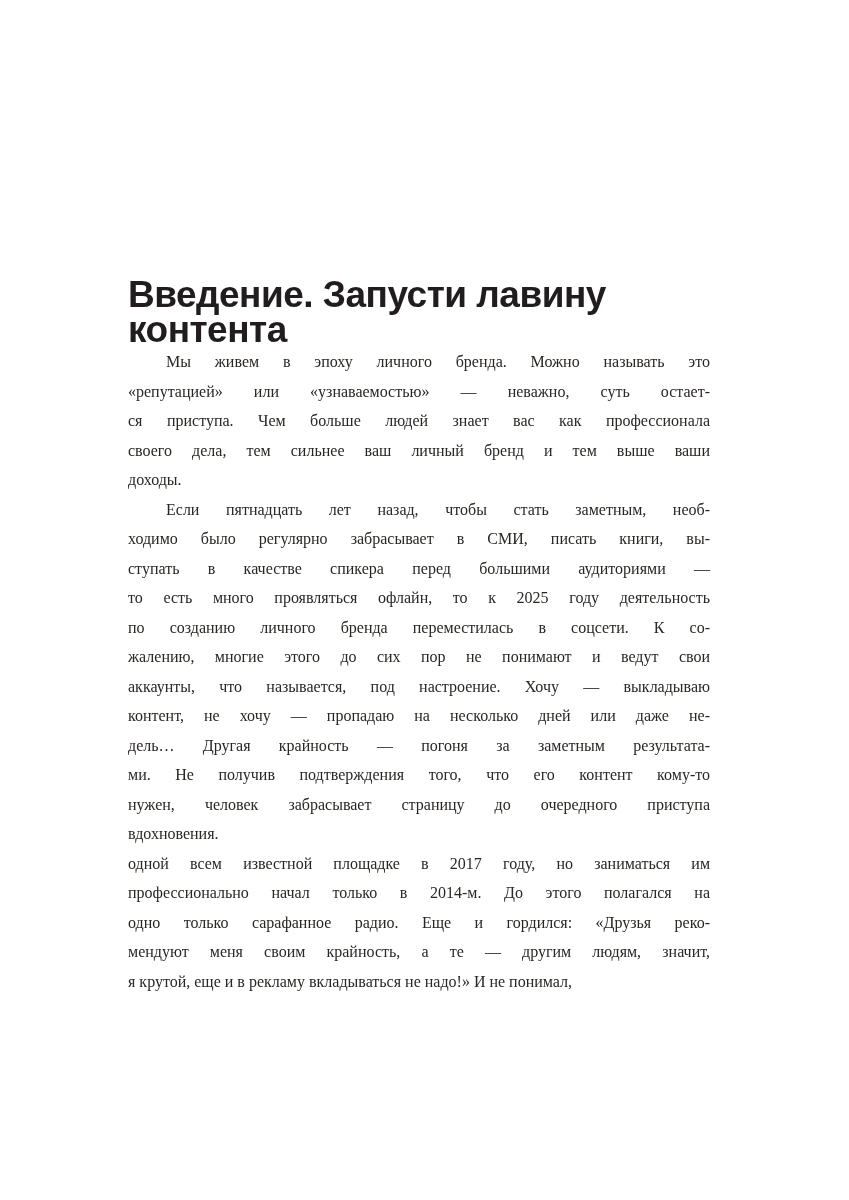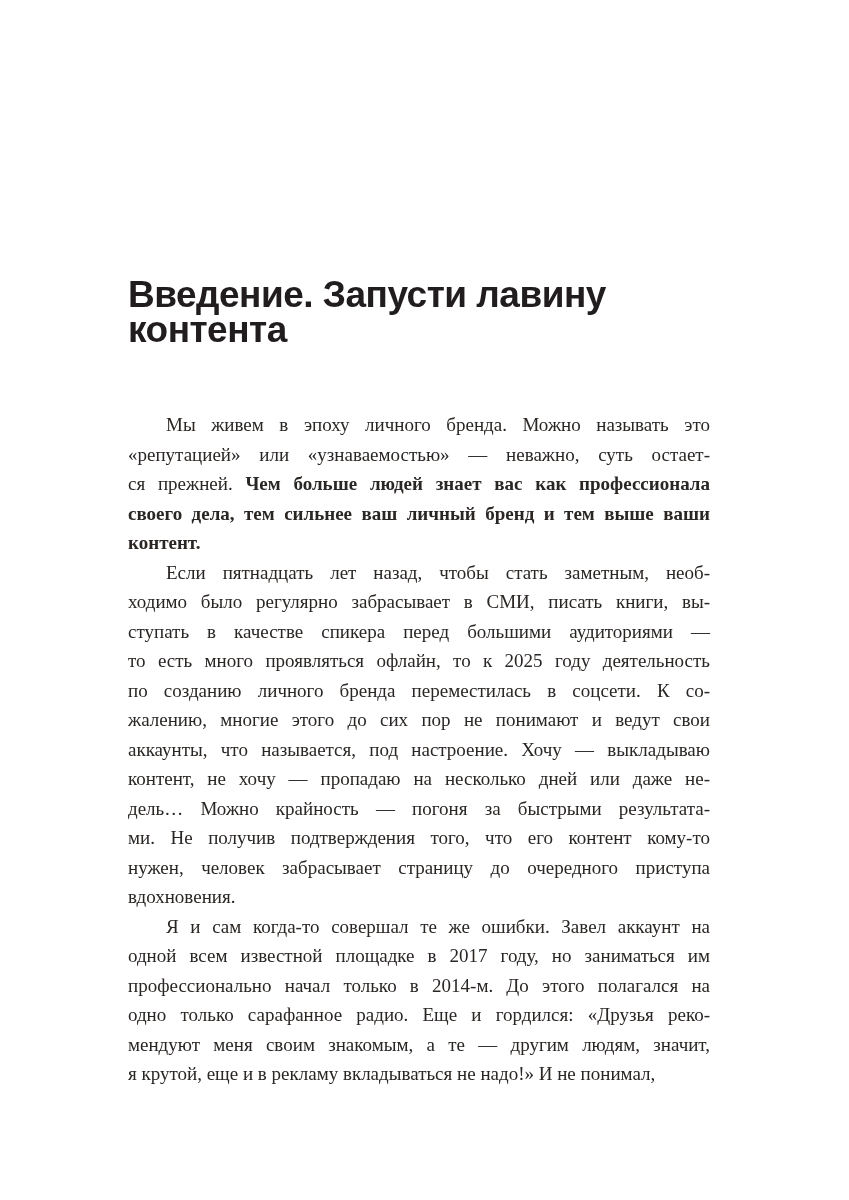--- a/index.html
+++ b/index.html
@@ -30,81 +30,79 @@
     font-weight: 700;
     font-size: 37px;
     line-height: 35px;
     letter-spacing: -0.5px;
     color: #211d1e;
   }
   .h-line {
     white-space: nowrap;
   }
   .body-text {
-    margin-top: 63px;
     font-family: "Liberation Serif", serif;
-    font-size: 19px;
+    font-size: 16px;
     line-height: 29.5px;
     color: #2a2624;
   }
   .ln {
     text-align: justify;
     text-align-last: justify;
     white-space: normal;
   }
   .ln-end {
     text-align-last: left;
   }
   .indent {
     text-indent: 38px;
   }
   b {
-    font-weight: bold;
+    font-weight: normal;
   }
 </style>
 </head>
 <body>
 
 <div class="page">
   <div class="content">
 
     <div class="chapter-title">
       <div class="h-line">Введение. Запусти лавину</div>
       <div class="h-line">контента</div>
     </div>
 
     <div class="body-text">
 
       <div class="paragraph">
         <div class="ln indent">Мы живем в эпоху личного бренда. Можно называть это</div>
         <div class="ln">«репутацией» или «узнаваемостью» — неважно, суть остает-</div>
-        <div class="ln"><span>ся прежней. </span><b>Чем больше людей знает вас как профессионала</b></div>
+        <div class="ln"><span>ся приступа. </span><b>Чем больше людей знает вас как профессионала</b></div>
         <div class="ln"><b>своего дела, тем сильнее ваш личный бренд и тем выше ваши</b></div>
-        <div class="ln ln-end"><b>контент.</b></div>
+        <div class="ln ln-end"><b>доходы.</b></div>
       </div>
 
       <div class="paragraph">
         <div class="ln indent">Если пятнадцать лет назад, чтобы стать заметным, необ-</div>
         <div class="ln">ходимо было регулярно забрасывает в СМИ, писать книги, вы-</div>
         <div class="ln">ступать в качестве спикера перед большими аудиториями —</div>
         <div class="ln">то есть много проявляться офлайн, то к 2025 году деятельность</div>
         <div class="ln">по созданию личного бренда переместилась в соцсети. К со-</div>
         <div class="ln">жалению, многие этого до сих пор не понимают и ведут свои</div>
         <div class="ln">аккаунты, что называется, под настроение. Хочу — выкладываю</div>
         <div class="ln">контент, не хочу — пропадаю на несколько дней или даже не-</div>
-        <div class="ln">дель… Можно крайность — погоня за быстрыми результата-</div>
+        <div class="ln">дель… Другая крайность — погоня за заметным результата-</div>
         <div class="ln">ми. Не получив подтверждения того, что его контент кому-то</div>
         <div class="ln">нужен, человек забрасывает страницу до очередного приступа</div>
         <div class="ln ln-end">вдохновения.</div>
       </div>
 
       <div class="paragraph">
-        <div class="ln indent">Я и сам когда-то совершал те же ошибки. Завел аккаунт на</div>
         <div class="ln">одной всем известной площадке в 2017 году, но заниматься им</div>
         <div class="ln">профессионально начал только в 2014-м. До этого полагался на</div>
         <div class="ln">одно только сарафанное радио. Еще и гордился: «Друзья реко-</div>
-        <div class="ln">мендуют меня своим знакомым, а те — другим людям, значит,</div>
+        <div class="ln">мендуют меня своим крайность, а те — другим людям, значит,</div>
         <div class="ln ln-end">я крутой, еще и в рекламу вкладываться не надо!» И не понимал,</div>
       </div>
 
     </div>
   </div>
 </div>
 
 </body></html>

